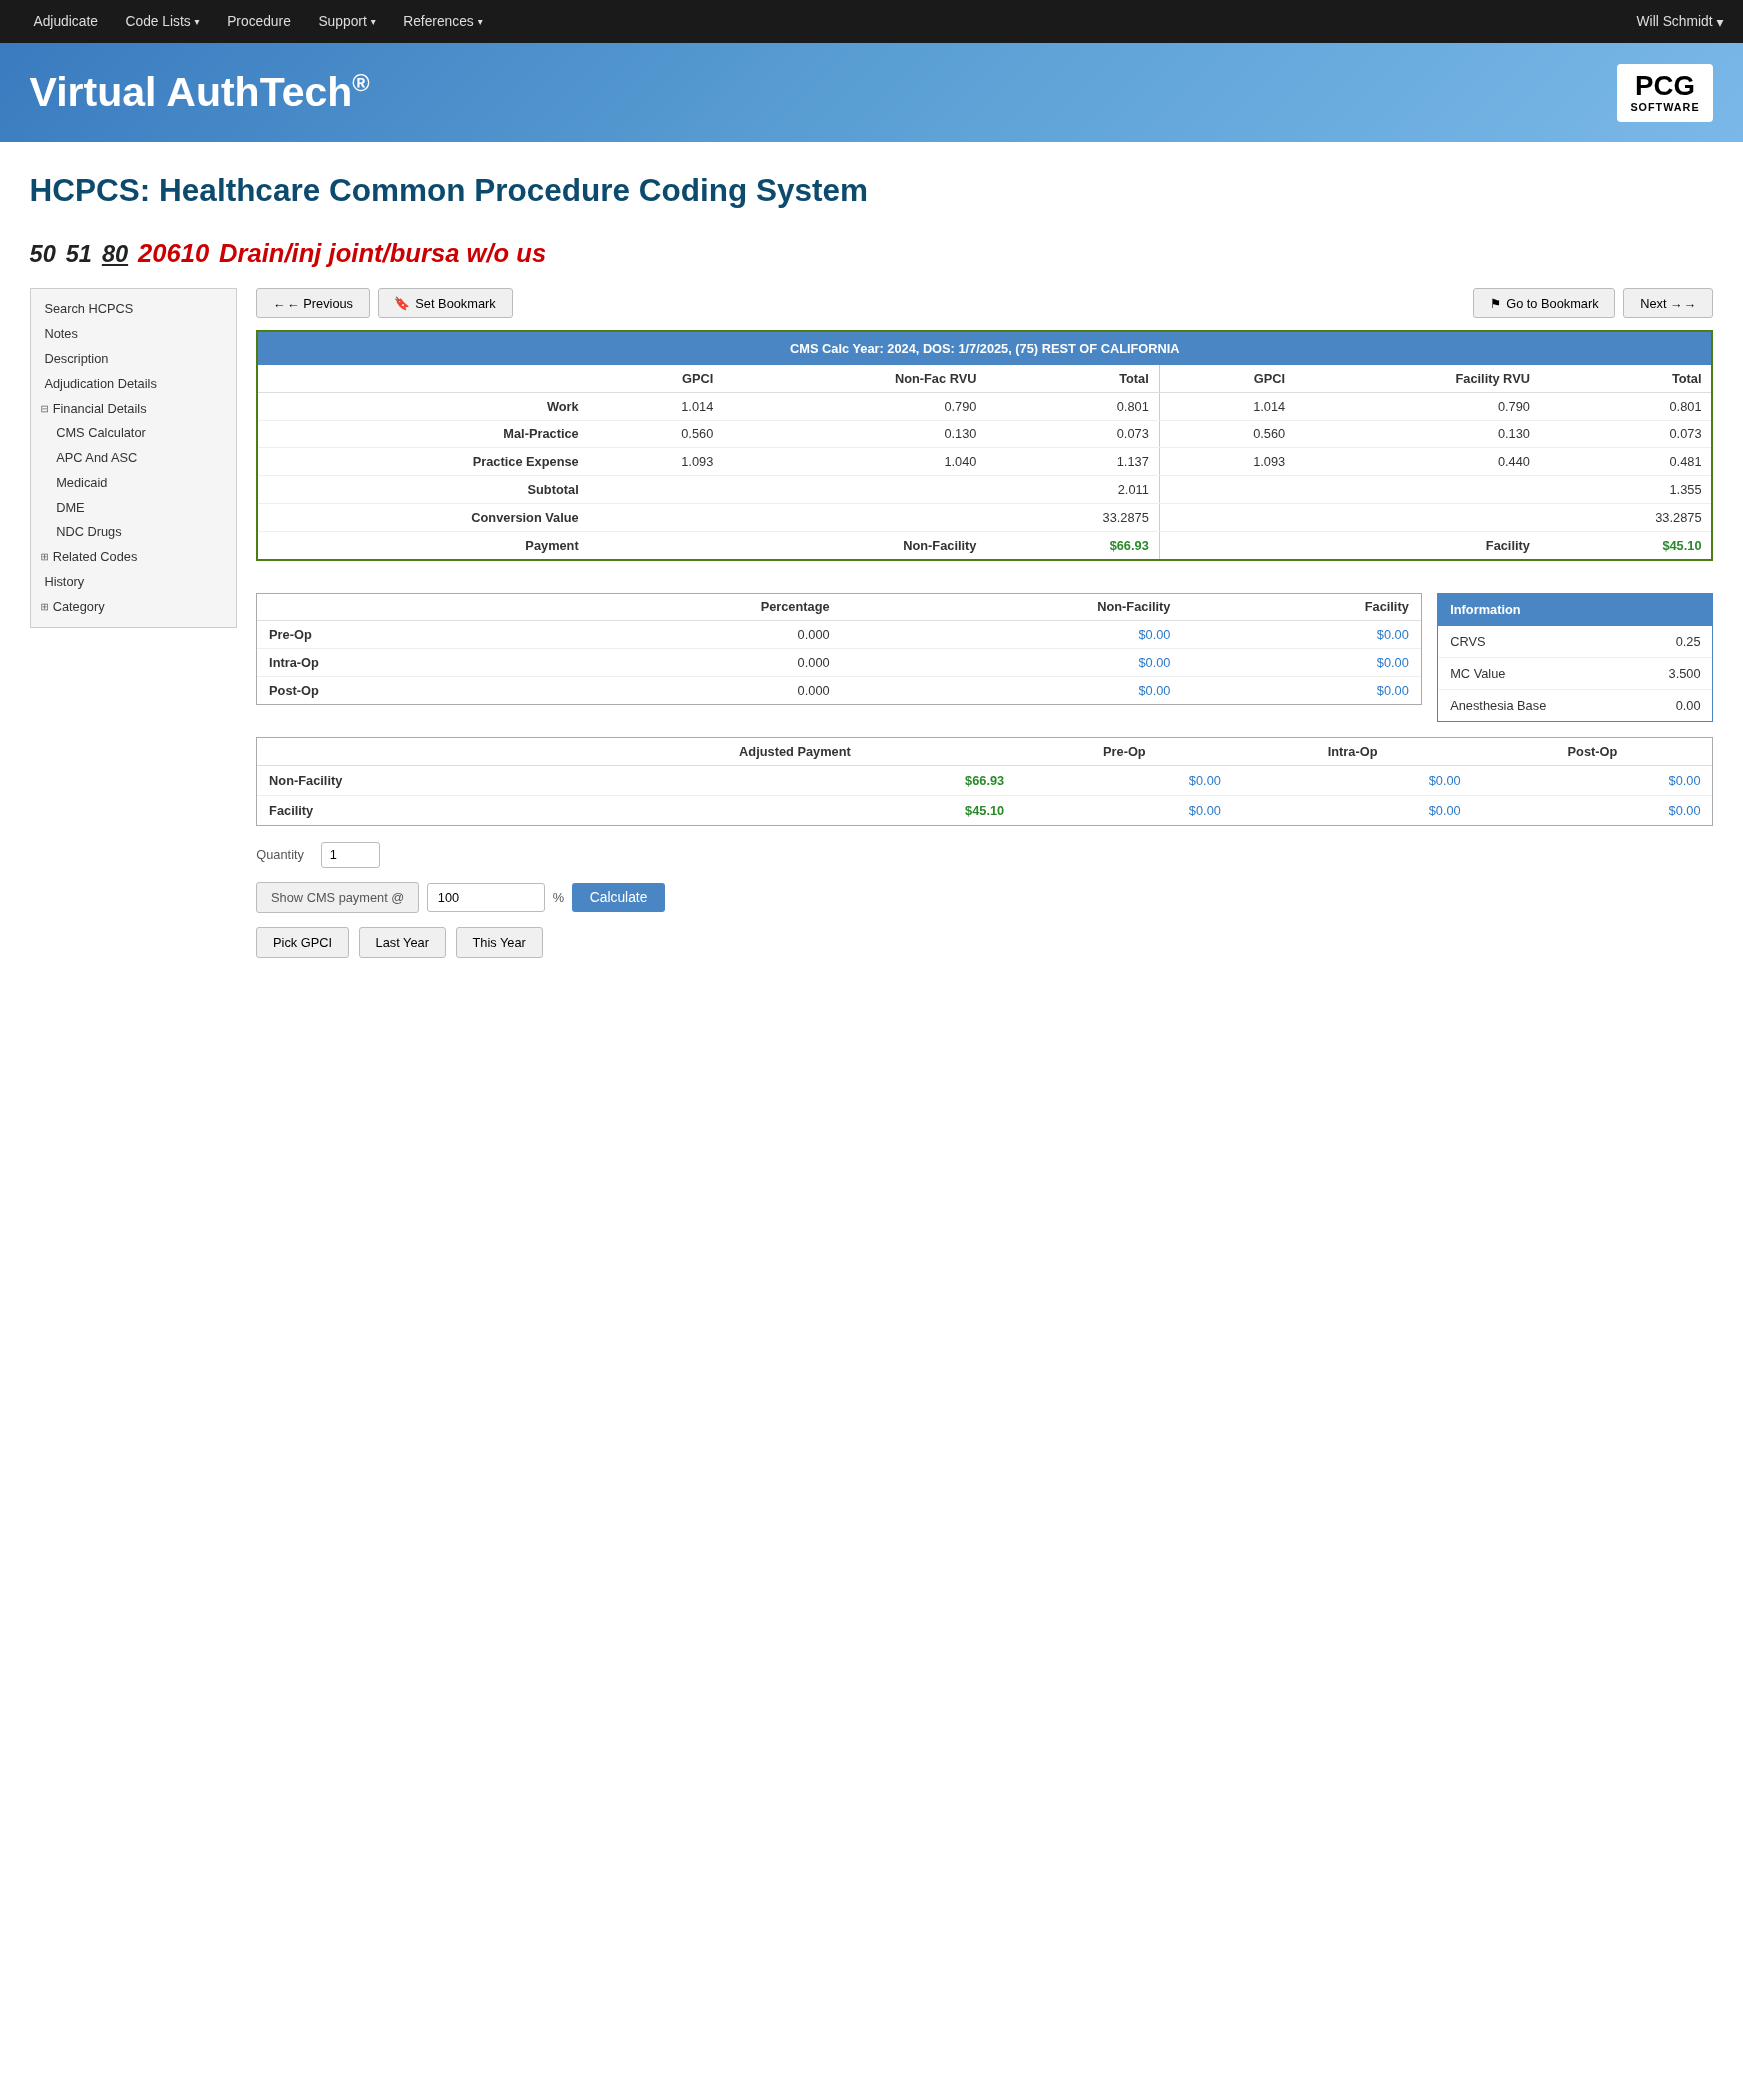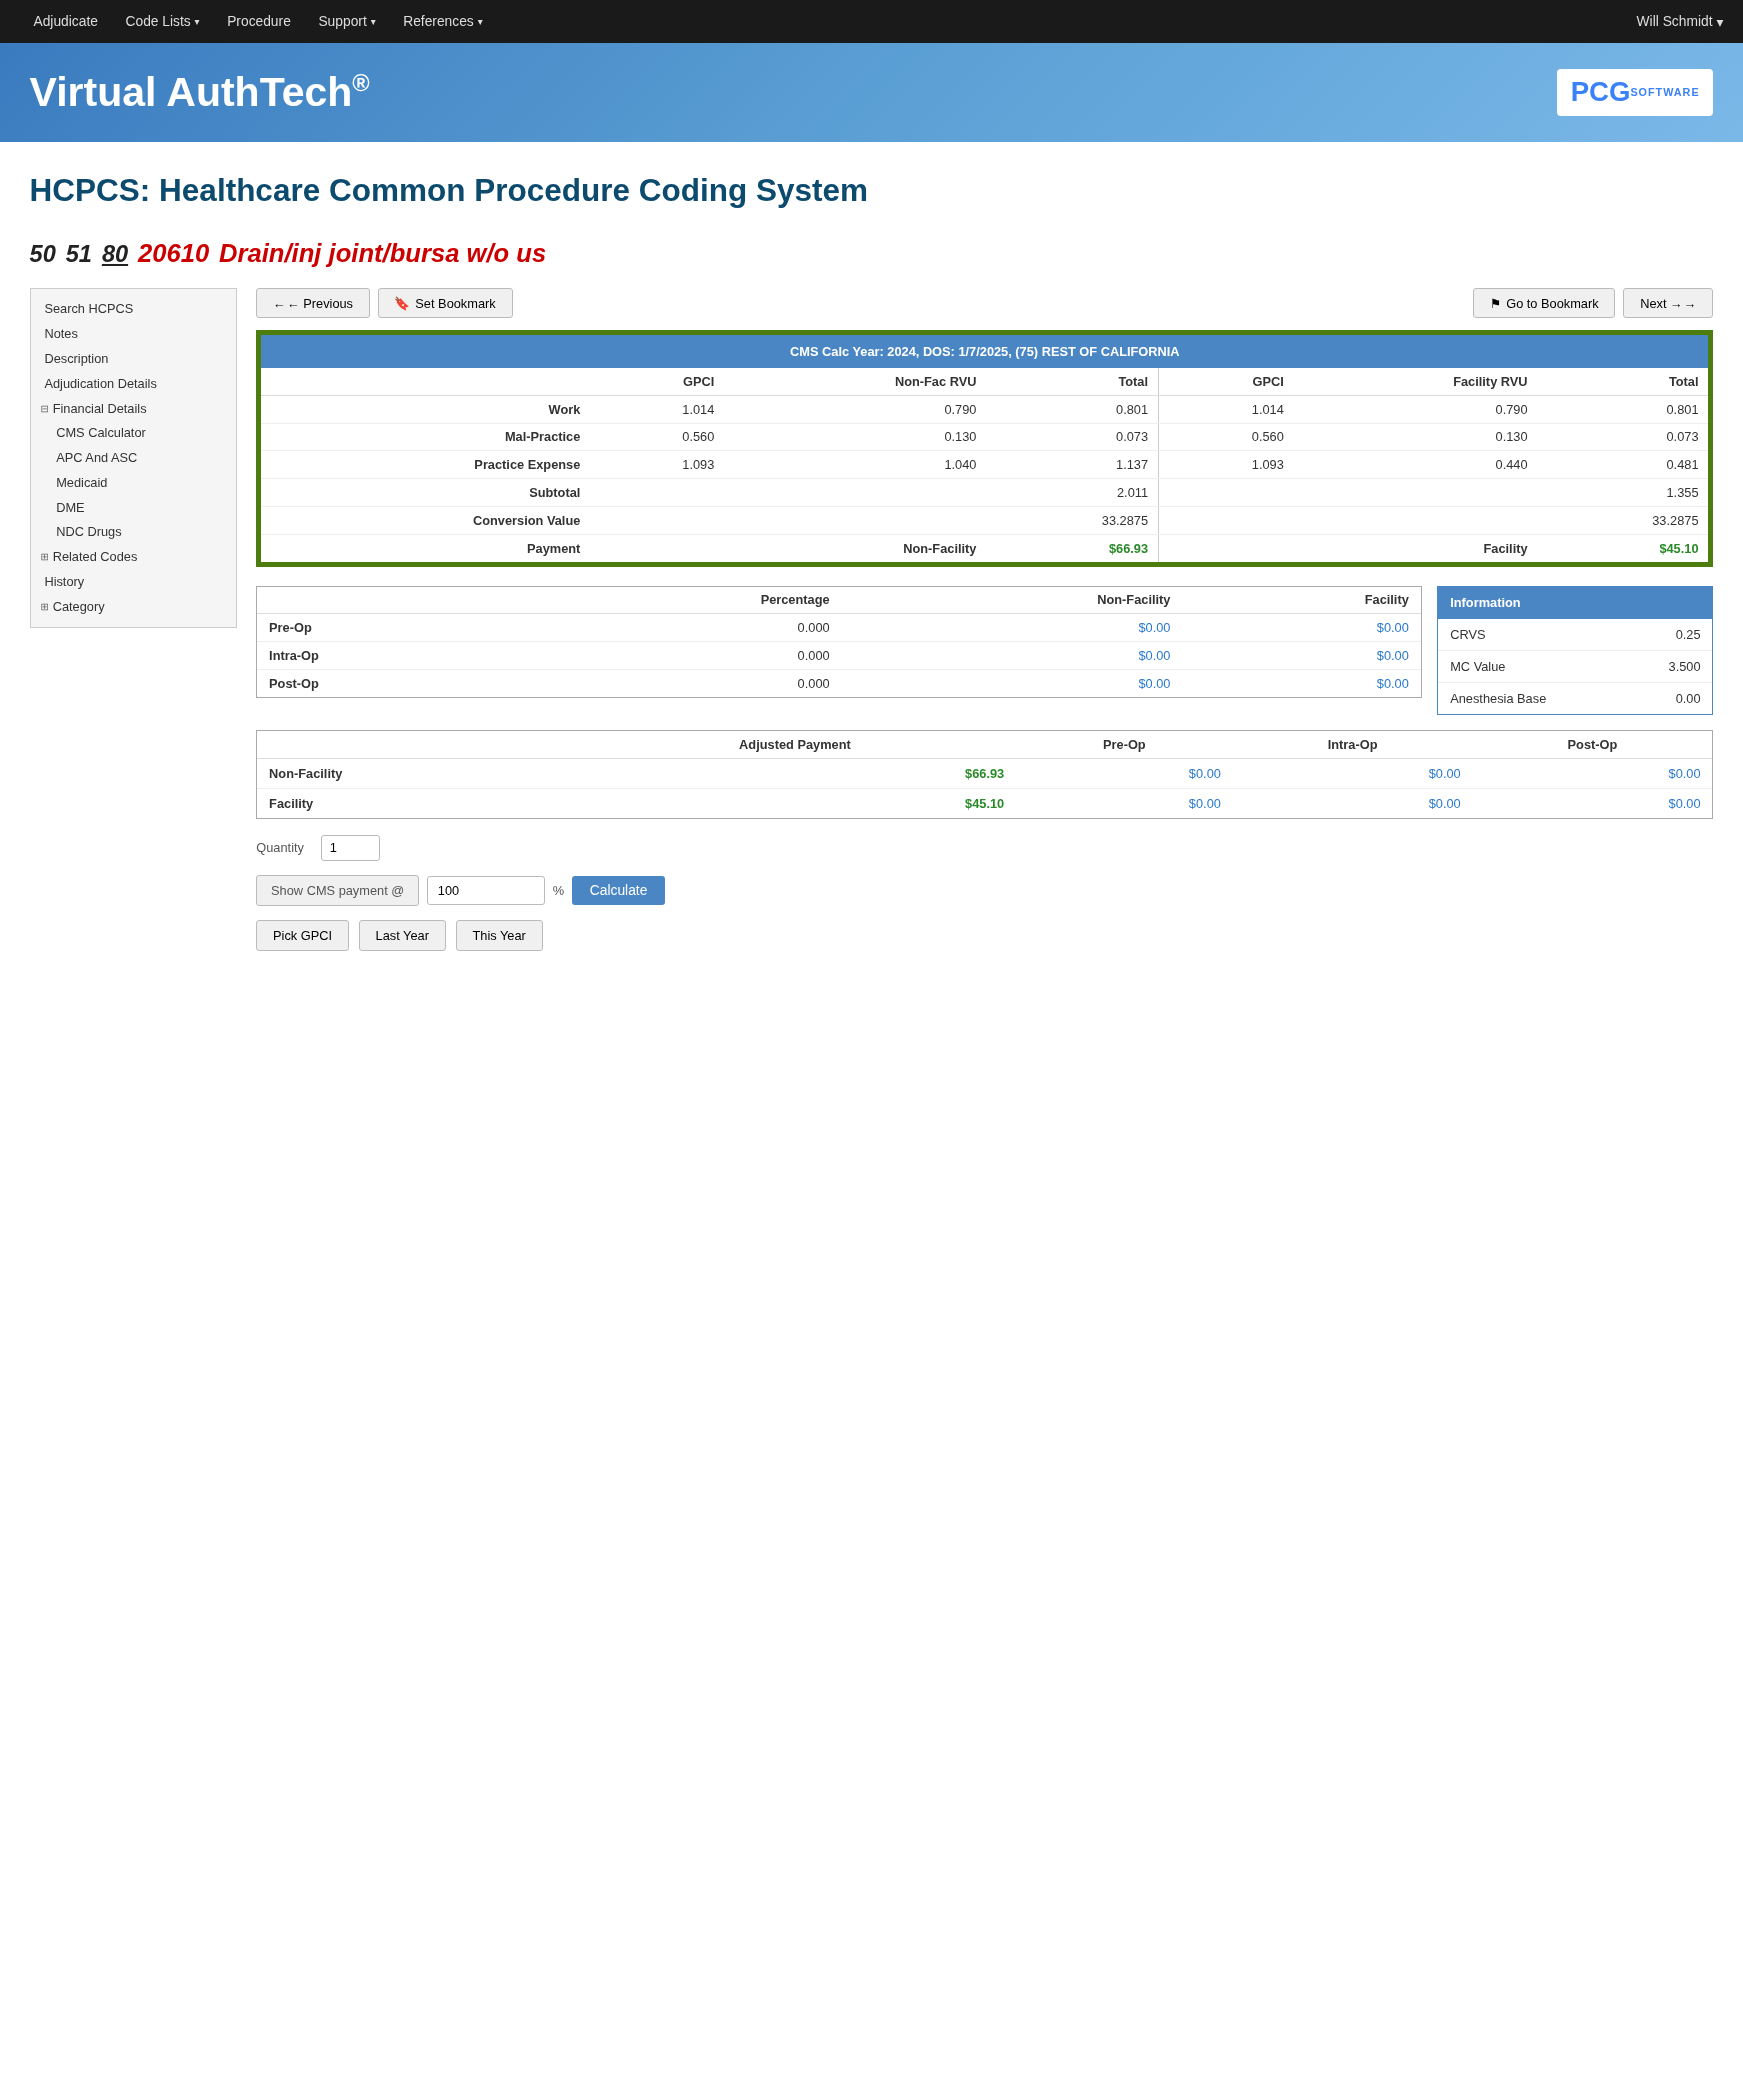--- a/index.html
+++ b/index.html
@@ -50,27 +50,27 @@
       min-height: 99px;
     }
     .header-banner .app-title {
       color: #fff;
       font-size: 41px;
       font-weight: bold;
     }
     .header-banner .app-title .reg { font-size: 23.6px; vertical-align: super; }
     .pcg-logo {
       background: #fff;
-      color: #3b82f6;
+      color: #000000;
       font-weight: bold;
       font-size: 21.7px;
       padding: 7.9px 13.8px;
       border-radius: 3.9px;
       display: flex;
-      flex-direction: row;
+      flex-direction: column;
       align-items: center;
       line-height: 1.1;
     }
     .pcg-logo .pcg-top { font-size: 27.6px; font-weight: 900; }
     .pcg-logo .pcg-bot { font-size: 10.8px; letter-spacing: 1px; }
 
     
     .page-content {
       padding: 29.6px 29.6px 29.6px 29.6px;
     }
@@ -158,22 +158,22 @@
       cursor: pointer;
       font-size: 12.8px;
       border-radius: 3px;
       display: flex;
       align-items: center;
       gap: 4.9px;
     }
 
     
     .cms-table-container {
-      border: 5px solid #4d7c0f;
-      margin-bottom: 19px;
+      border: 2px solid #4d7c0f;
+      margin-bottom: 32px;
     }
     .cms-table-header {
       background: #4a86c4;
       color: #fff;
       text-align: center;
       padding: 8.9px;
       font-size: 12.8px;
       font-weight: bold;
     }
     .cms-table {

